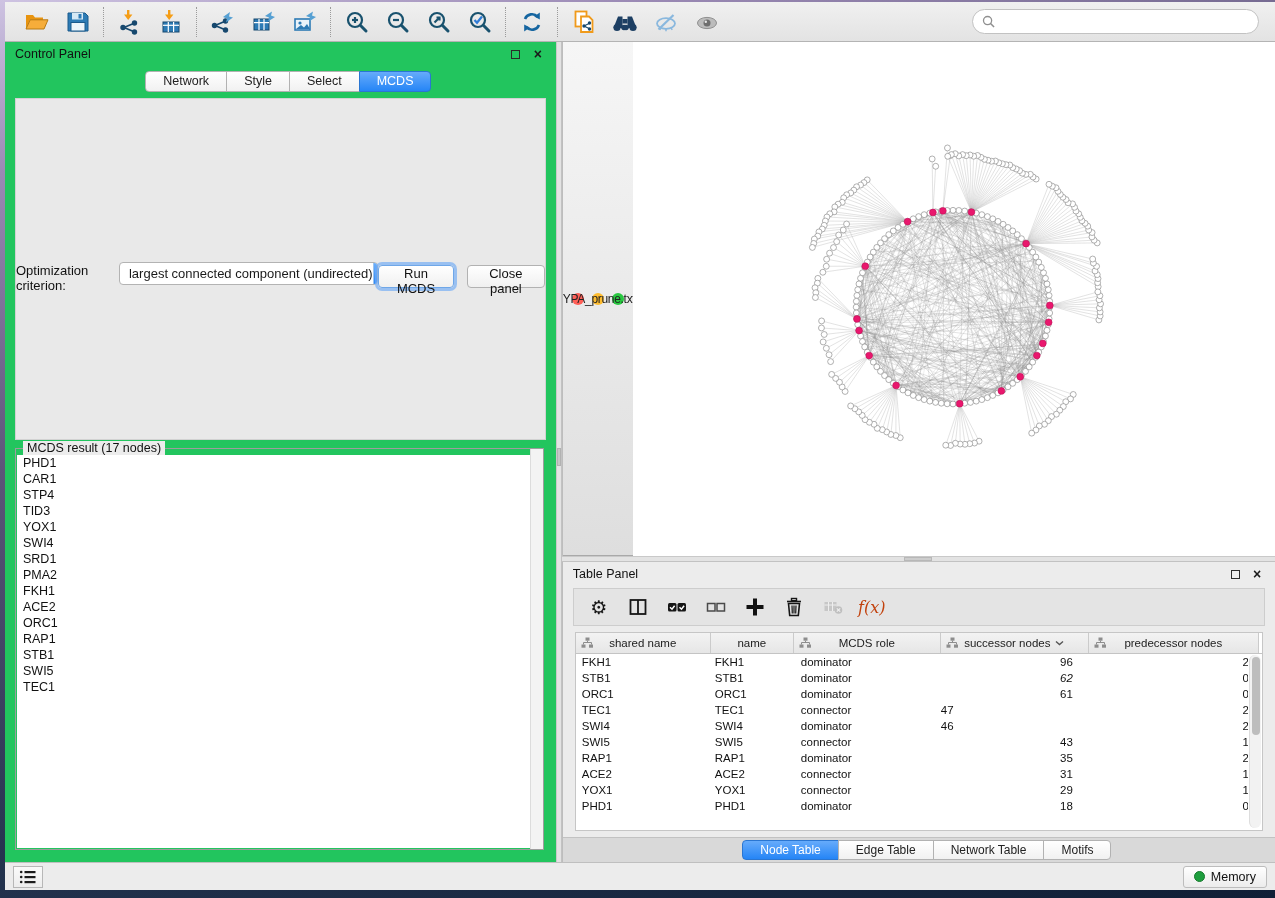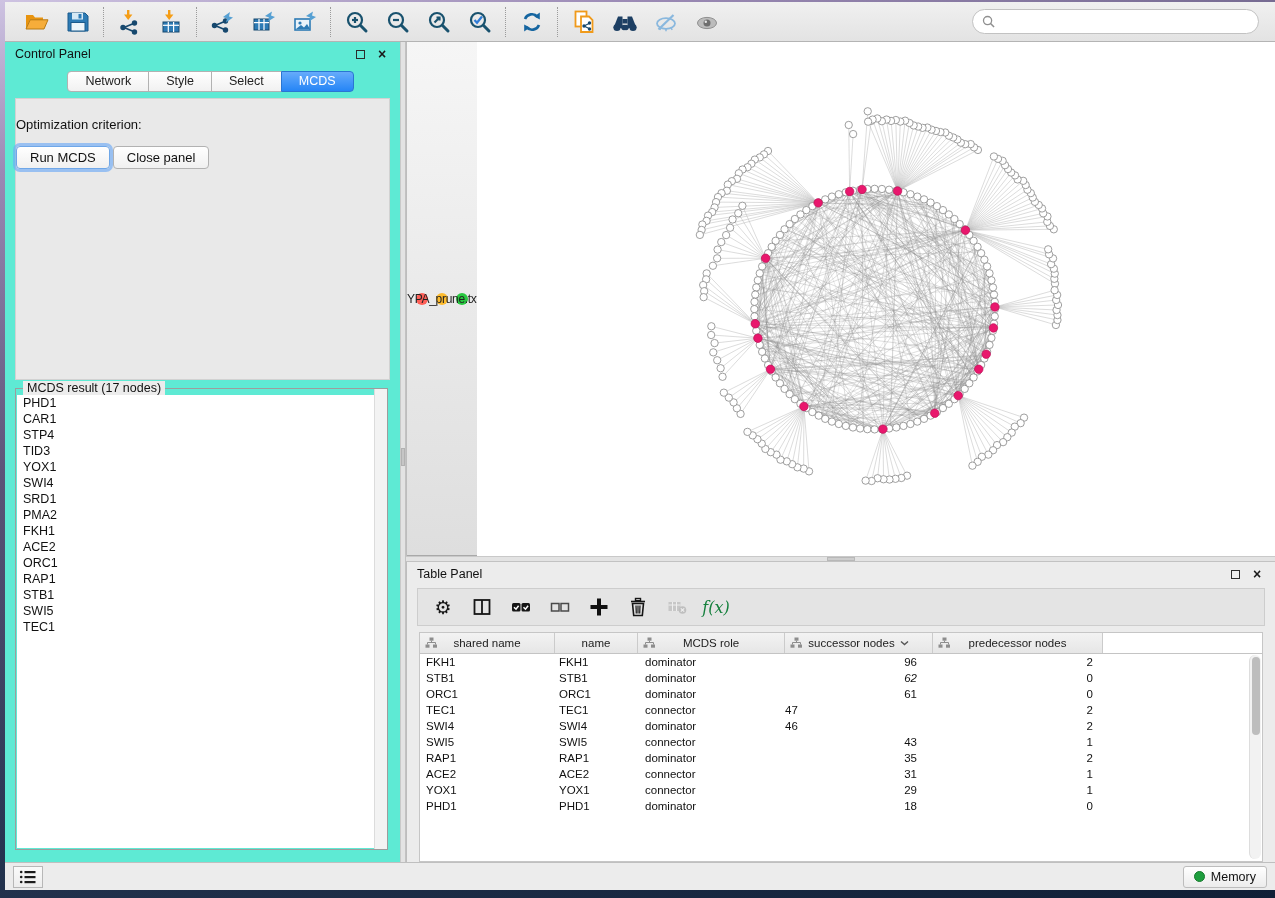--- a/index.html
+++ b/index.html
@@ -18,40 +18,40 @@
 .search-box{margin-left:auto;margin-right:10px;width:287px;height:25px;background:#fff;border:1px solid #c2c2c2;border-radius:13px;display:flex;align-items:center;padding:0 9px;gap:6px}
 .search-box svg{width:13px;height:13px;flex:0 0 13px}
 .search-input{border:none;outline:none;flex:1;font-size:12px;background:transparent;font-family:"Liberation Sans",sans-serif}
 
 
 .main{flex:1;display:flex;min-height:0}
 .vdivider{flex:0 0 6px;background:#e3e3e3;border-left:1px solid #c9c9c9;border-right:1px solid #c2c2c2;position:relative}
 .vdivider .grip{position:absolute;left:0;right:0;top:406px;height:18px;background:#c6c6c6;border:1px solid #b2b2b2}
 
 
-.control-panel{flex:0 0 395px;display:flex;flex-direction:column;background:#5eead4;min-height:0}
+.control-panel{flex:0 0 395px;display:flex;flex-direction:column;background:#22c55e;min-height:0}
 .panel-title{height:24px;display:flex;align-items:center;padding:0 10px;font-size:12.5px;color:#111}
 .panel-title .sp{flex:1}
 .win-btn{width:16px;height:16px;display:flex;align-items:center;justify-content:center;margin-left:6px;cursor:default}
 .win-float{width:9px;height:9px;border:1.5px solid #2b2b2b}
 .win-close{font-size:14px;font-weight:bold;color:#1a1a1a;line-height:1}
 .seg-row{display:flex;justify-content:center;align-items:center;height:30px}
 .seg{height:21px;line-height:19px;padding:0 17px;background:linear-gradient(#ffffff,#f1f1f1);border:1px solid #b2b2b2;margin-left:-1px;font-size:12.5px;color:#222;cursor:default}
 .seg:first-child{border-radius:4px 0 0 4px;margin-left:16px}
 .seg:last-child{border-radius:0 4px 4px 0}
 .seg-active{background:linear-gradient(#66abfb,#2585f6);border-color:#2a76d2;color:#fff}
-.cp-content{margin:2px 10px 0 10px;height:282px;background:#e9e9e9;border:1px solid #d2d2d2;display:flex;flex-direction:column;align-items:flex-start}
+.cp-content{margin:2px 10px 0 10px;height:342px;background:#e9e9e9;border:1px solid #d2d2d2;display:flex;flex-direction:row;align-items:center}
 .opt-label{margin-top:18px;font-size:13px;color:#111}
 .dropdown{margin-top:9px;width:316px;height:23px;background:#fff;border:1px solid #b3b3b3;border-radius:4px;display:flex;align-items:center;overflow:hidden;cursor:default}
 .dropdown .dd-text{flex:1;font-size:13px;padding-left:9px;white-space:nowrap}
 .dd-cap{flex:0 0 19px;height:100%;background:linear-gradient(#6cb0fc,#2d87f4);display:flex;flex-direction:column;align-items:center;justify-content:center;gap:2px;border-left:1px solid #9cc3ef}
 .dd-cap i{width:0;height:0;border-left:3.5px solid transparent;border-right:3.5px solid transparent}
 .dd-up{border-bottom:4px solid #fff}
 .dd-down{border-top:4px solid #fff}
-.btn-row{margin-top:14px;display:flex;gap:3px}
+.btn-row{margin-top:14px;display:flex;gap:13px}
 .mac-btn{height:23px;padding:0 13px;font-size:13px;background:linear-gradient(#ffffff,#f0f0f0);border:1px solid #b2b2b2;border-radius:4px;color:#111;cursor:default;font-family:"Liberation Sans",sans-serif}
 .mac-btn.focused{box-shadow:0 0 0 3px rgba(110,170,246,.65);border-color:#6fa7e8}
 .result-box{margin:8px 12px 12px 10px;flex:1;border:1px solid #9d9d9d;position:relative;min-height:0}
 .result-legend{position:absolute;top:-8px;left:7px;background:#ececec;padding:0 4px;font-size:12.5px;color:#111}
 .result-list{position:absolute;inset:6px 1px 1px 1px;background:#fff;overflow:hidden}
 .result-scroll{position:absolute;top:0;right:0;bottom:0;width:13px;background:#f3f3f3;border-left:1px solid #dcdcdc}
 .result-item{font-size:12.5px;line-height:16px;padding-left:6px;color:#111}
 
 
 .right-col{flex:1;display:flex;flex-direction:column;min-width:0}
@@ -64,21 +64,21 @@
 .hsplitter{flex:0 0 6px;background:#e3e3e3;border-top:1px solid #c9c9c9;border-bottom:1px solid #c2c2c2;position:relative}
 .hsplitter .grip{position:absolute;top:0;bottom:0;left:calc(50% - 14px);width:28px;background:#cdcdcd;border:1px solid #b8b8b8}
 
 
 .table-panel{flex:0 0 300px;display:flex;flex-direction:column;background:#ececec;border-left:1px solid #bdbdbd}
 .tp-toolbar{margin:2px 10px 6px 10px;height:38px;background:#e4e4e4;border:1px solid #cdcdcd;display:flex;align-items:center;gap:17px;padding:0 14px}
 .tp-icon{display:flex;align-items:center;justify-content:center;width:22px;height:22px}
 .tp-icon svg{width:20px;height:20px}
 .tp-icon.disabled{opacity:.4}
 .gear-glyph{font-size:19px;line-height:1;color:#161616}
-.fx-glyph{font-family:"DejaVu Serif",serif;font-style:italic;font-size:16px;color:#15803d}
+.fx-glyph{font-family:"DejaVu Serif",serif;font-style:italic;font-size:16px;color:#c2410c}
 .tbl{margin:0 12px;flex:1;background:#fff;border:1px solid #c6c6c6;position:relative;overflow:hidden;min-height:0}
 .thead{display:flex;height:21px;border-bottom:1px solid #c4c4c4;background:linear-gradient(#f3f3f3,#e6e6e6)}
 .th{position:relative;display:flex;align-items:center;justify-content:center;font-size:11.5px;color:#1c1c1c;border-right:1px solid #cbcbcb;flex:0 0 auto}
 .th .tree-ic{position:absolute;left:5px;top:4px}
 .th .chev{margin-left:5px}
 .th-fill{flex:1;background:#fff;border-right:none}
 .tbody{position:absolute;left:0;right:14px;top:21px;bottom:0;overflow:hidden}
 .tr{display:flex;height:16px;align-items:center}
 .td{font-size:11.5px;color:#111;flex:0 0 auto;white-space:nowrap;overflow:hidden}
 .tscroll{position:absolute;top:22px;right:1px;bottom:2px;width:12px;background:#f2f2f2;border-left:1px solid #ddd;border-radius:6px}
@@ -299,20 +299,27 @@
         <span class="win-btn win-close">×</span>
       </div>
       <div class="seg-row" id="cp-tabs">
             <div class="seg">Network</div>
             <div class="seg">Style</div>
             <div class="seg">Select</div>
             <div class="seg seg-active">MCDS</div>
           </div>
       <div class="cp-content">
         <div class="opt-label">Optimization criterion:</div>
+        <div class="dropdown">
+          <span class="dd-text">largest connected component (undirected)</span>
+          <span class="dd-cap">
+                <i class="dd-up"></i>
+                <i class="dd-down"></i>
+              </span>
+        </div>
         <div class="btn-row">
           <button class="mac-btn focused">Run MCDS</button>
           <button class="mac-btn">Close panel</button>
         </div>
       </div>
       <div class="result-box">
         <div class="result-legend">MCDS result (17 nodes)</div>
         <div class="result-list" id="mcds-list">
               <div class="result-item">PHD1</div>
               <div class="result-item">CAR1</div>
@@ -1412,20 +1419,26 @@
                   <div class="td" style="width: 83px; padding-left: 4px;">PHD1</div>
                   <div class="td" style="width: 147px; padding-left: 7px;">dominator</div>
                   <div class="td" style="width: 148px; text-align: right; padding-right: 16px;">18</div>
                   <div class="td" style="width: 170px; text-align: right; padding-right: 10px;">0</div>
                 </div>
               </div>
           <div class="tscroll">
                 <div class="tthumb"></div>
               </div>
         </div>
+        <div class="tp-tabs" id="tp-tabs">
+              <div class="seg seg-active">Node Table</div>
+              <div class="seg">Edge Table</div>
+              <div class="seg">Network Table</div>
+              <div class="seg">Motifs</div>
+            </div>
       </div>
     </div>
   </div>
 
   <div class="status-bar">
     <span class="menu-btn">
           <svg width="18" height="16" viewBox="0 0 18 16">
             <g fill="#1c1c1c">
               <circle cx="2.2" cy="3" r="1.3"></circle>
               <rect x="5.5" y="2" width="11" height="2.2"></rect>

